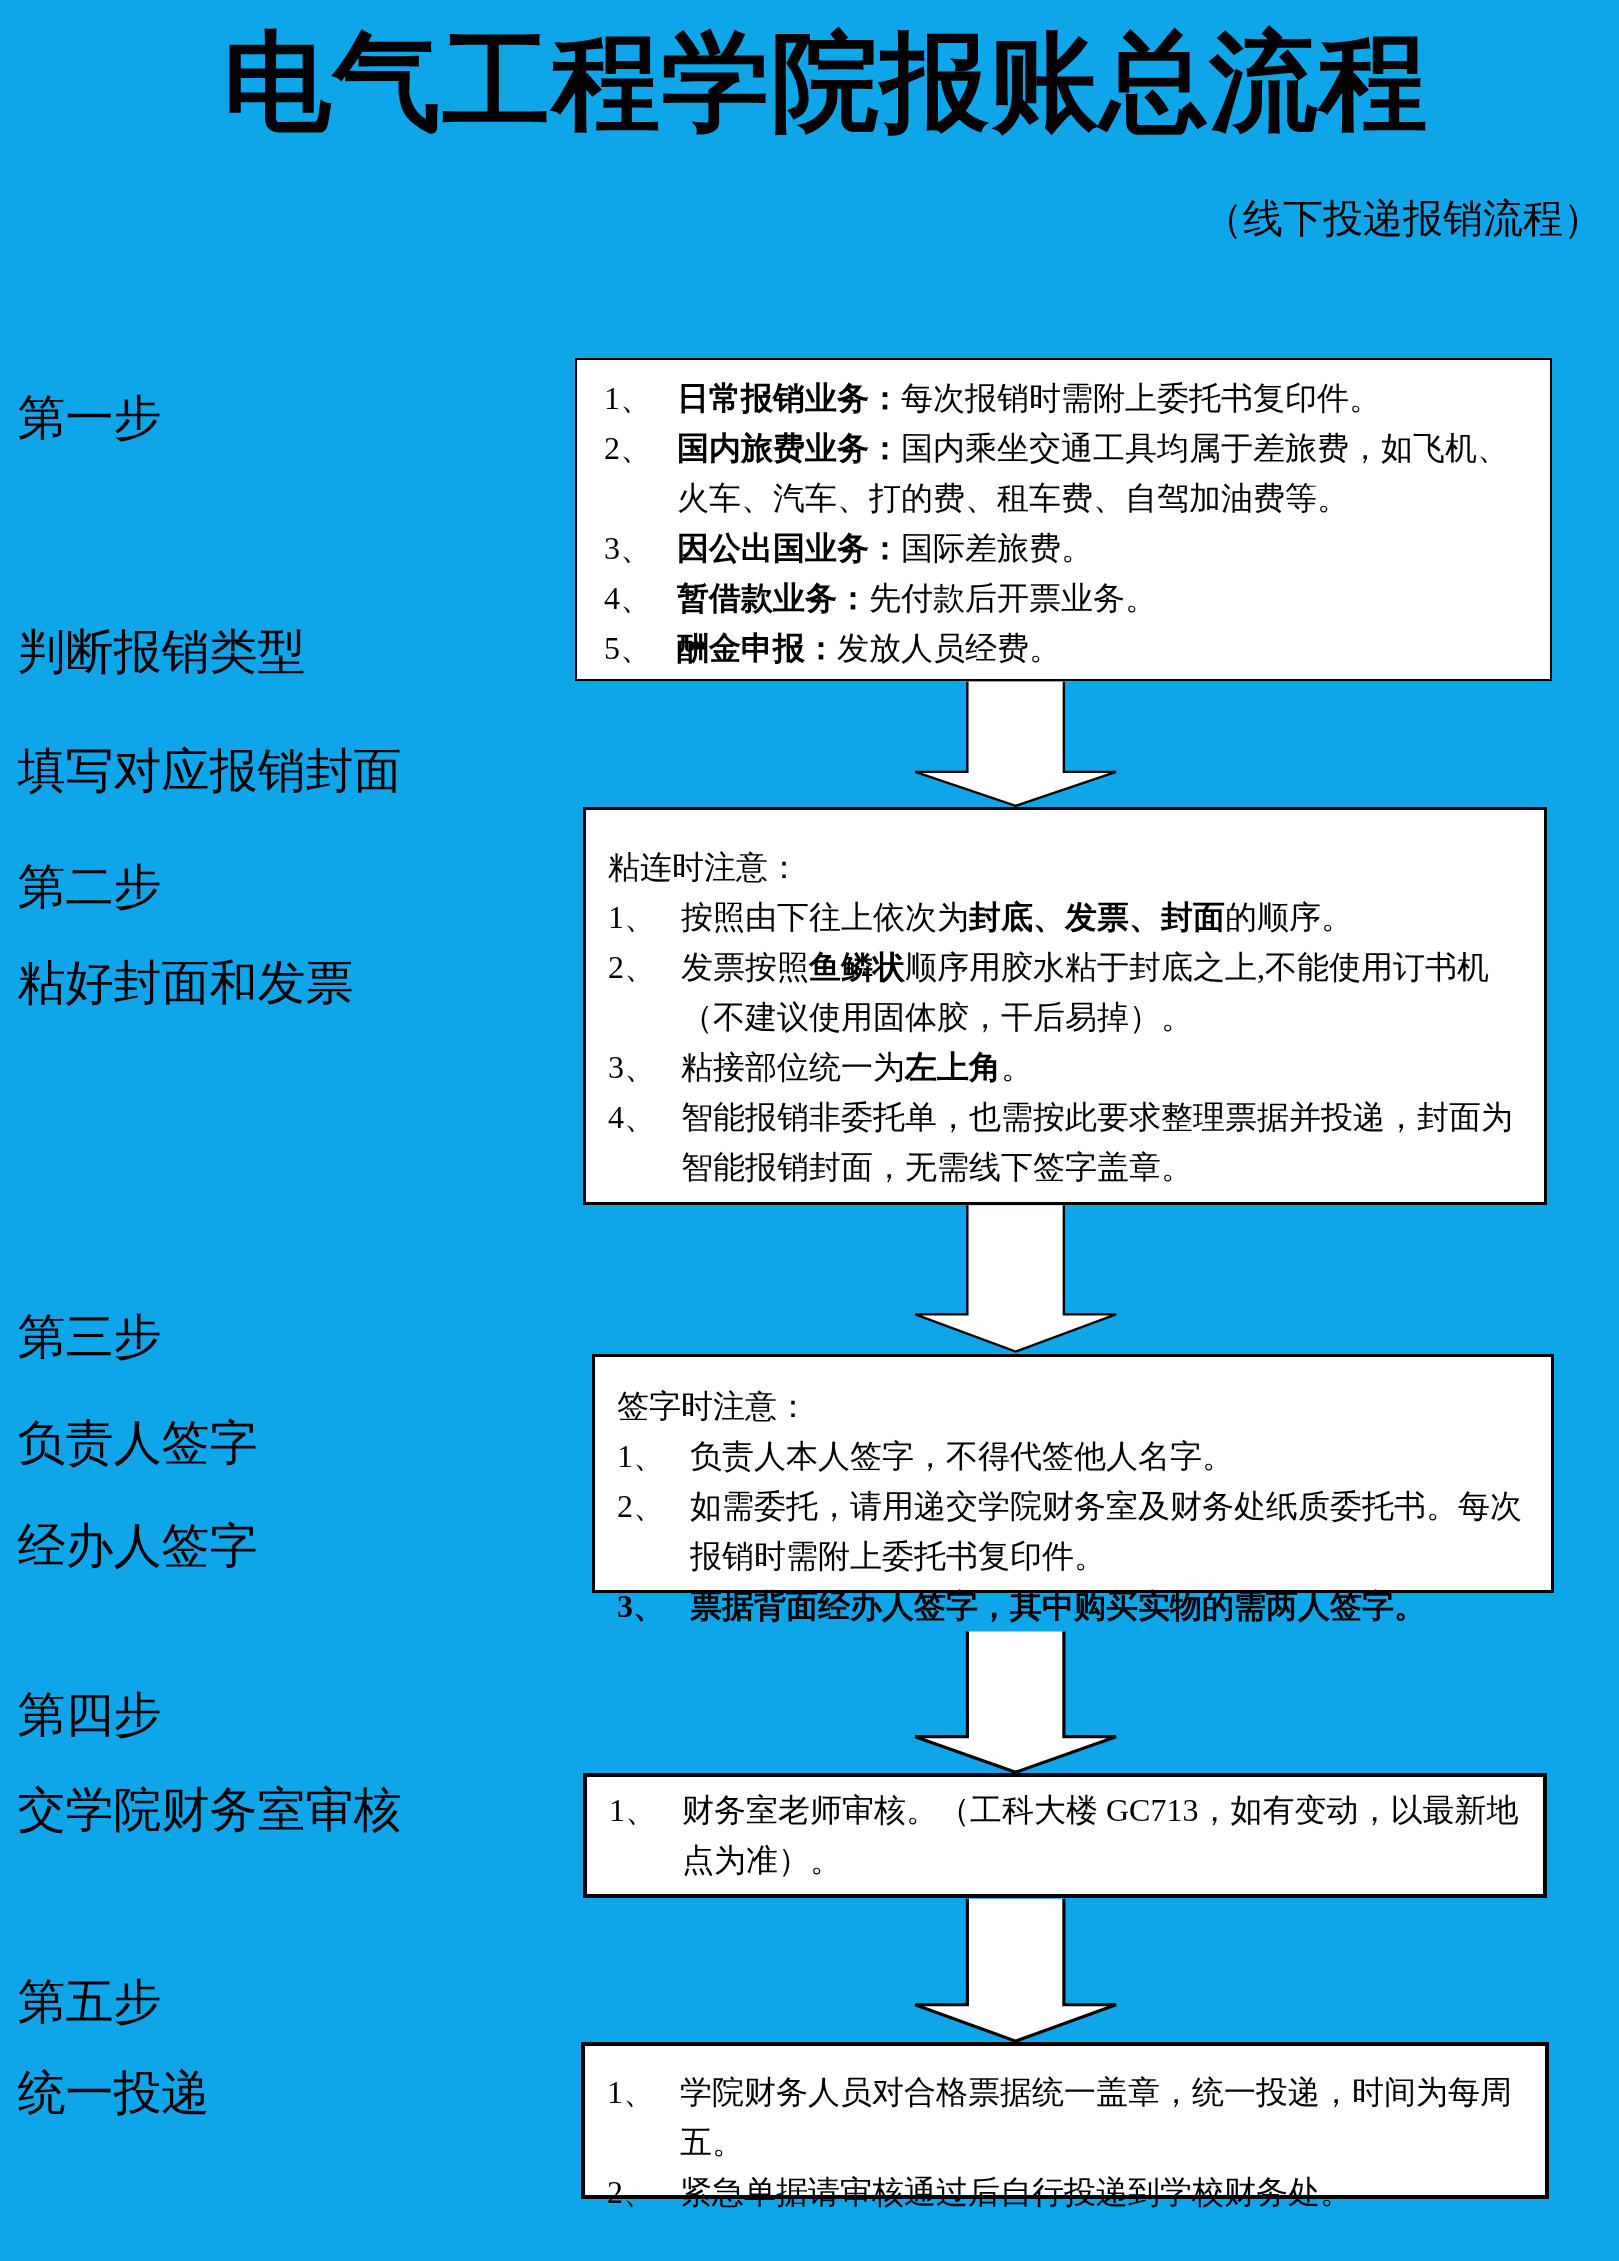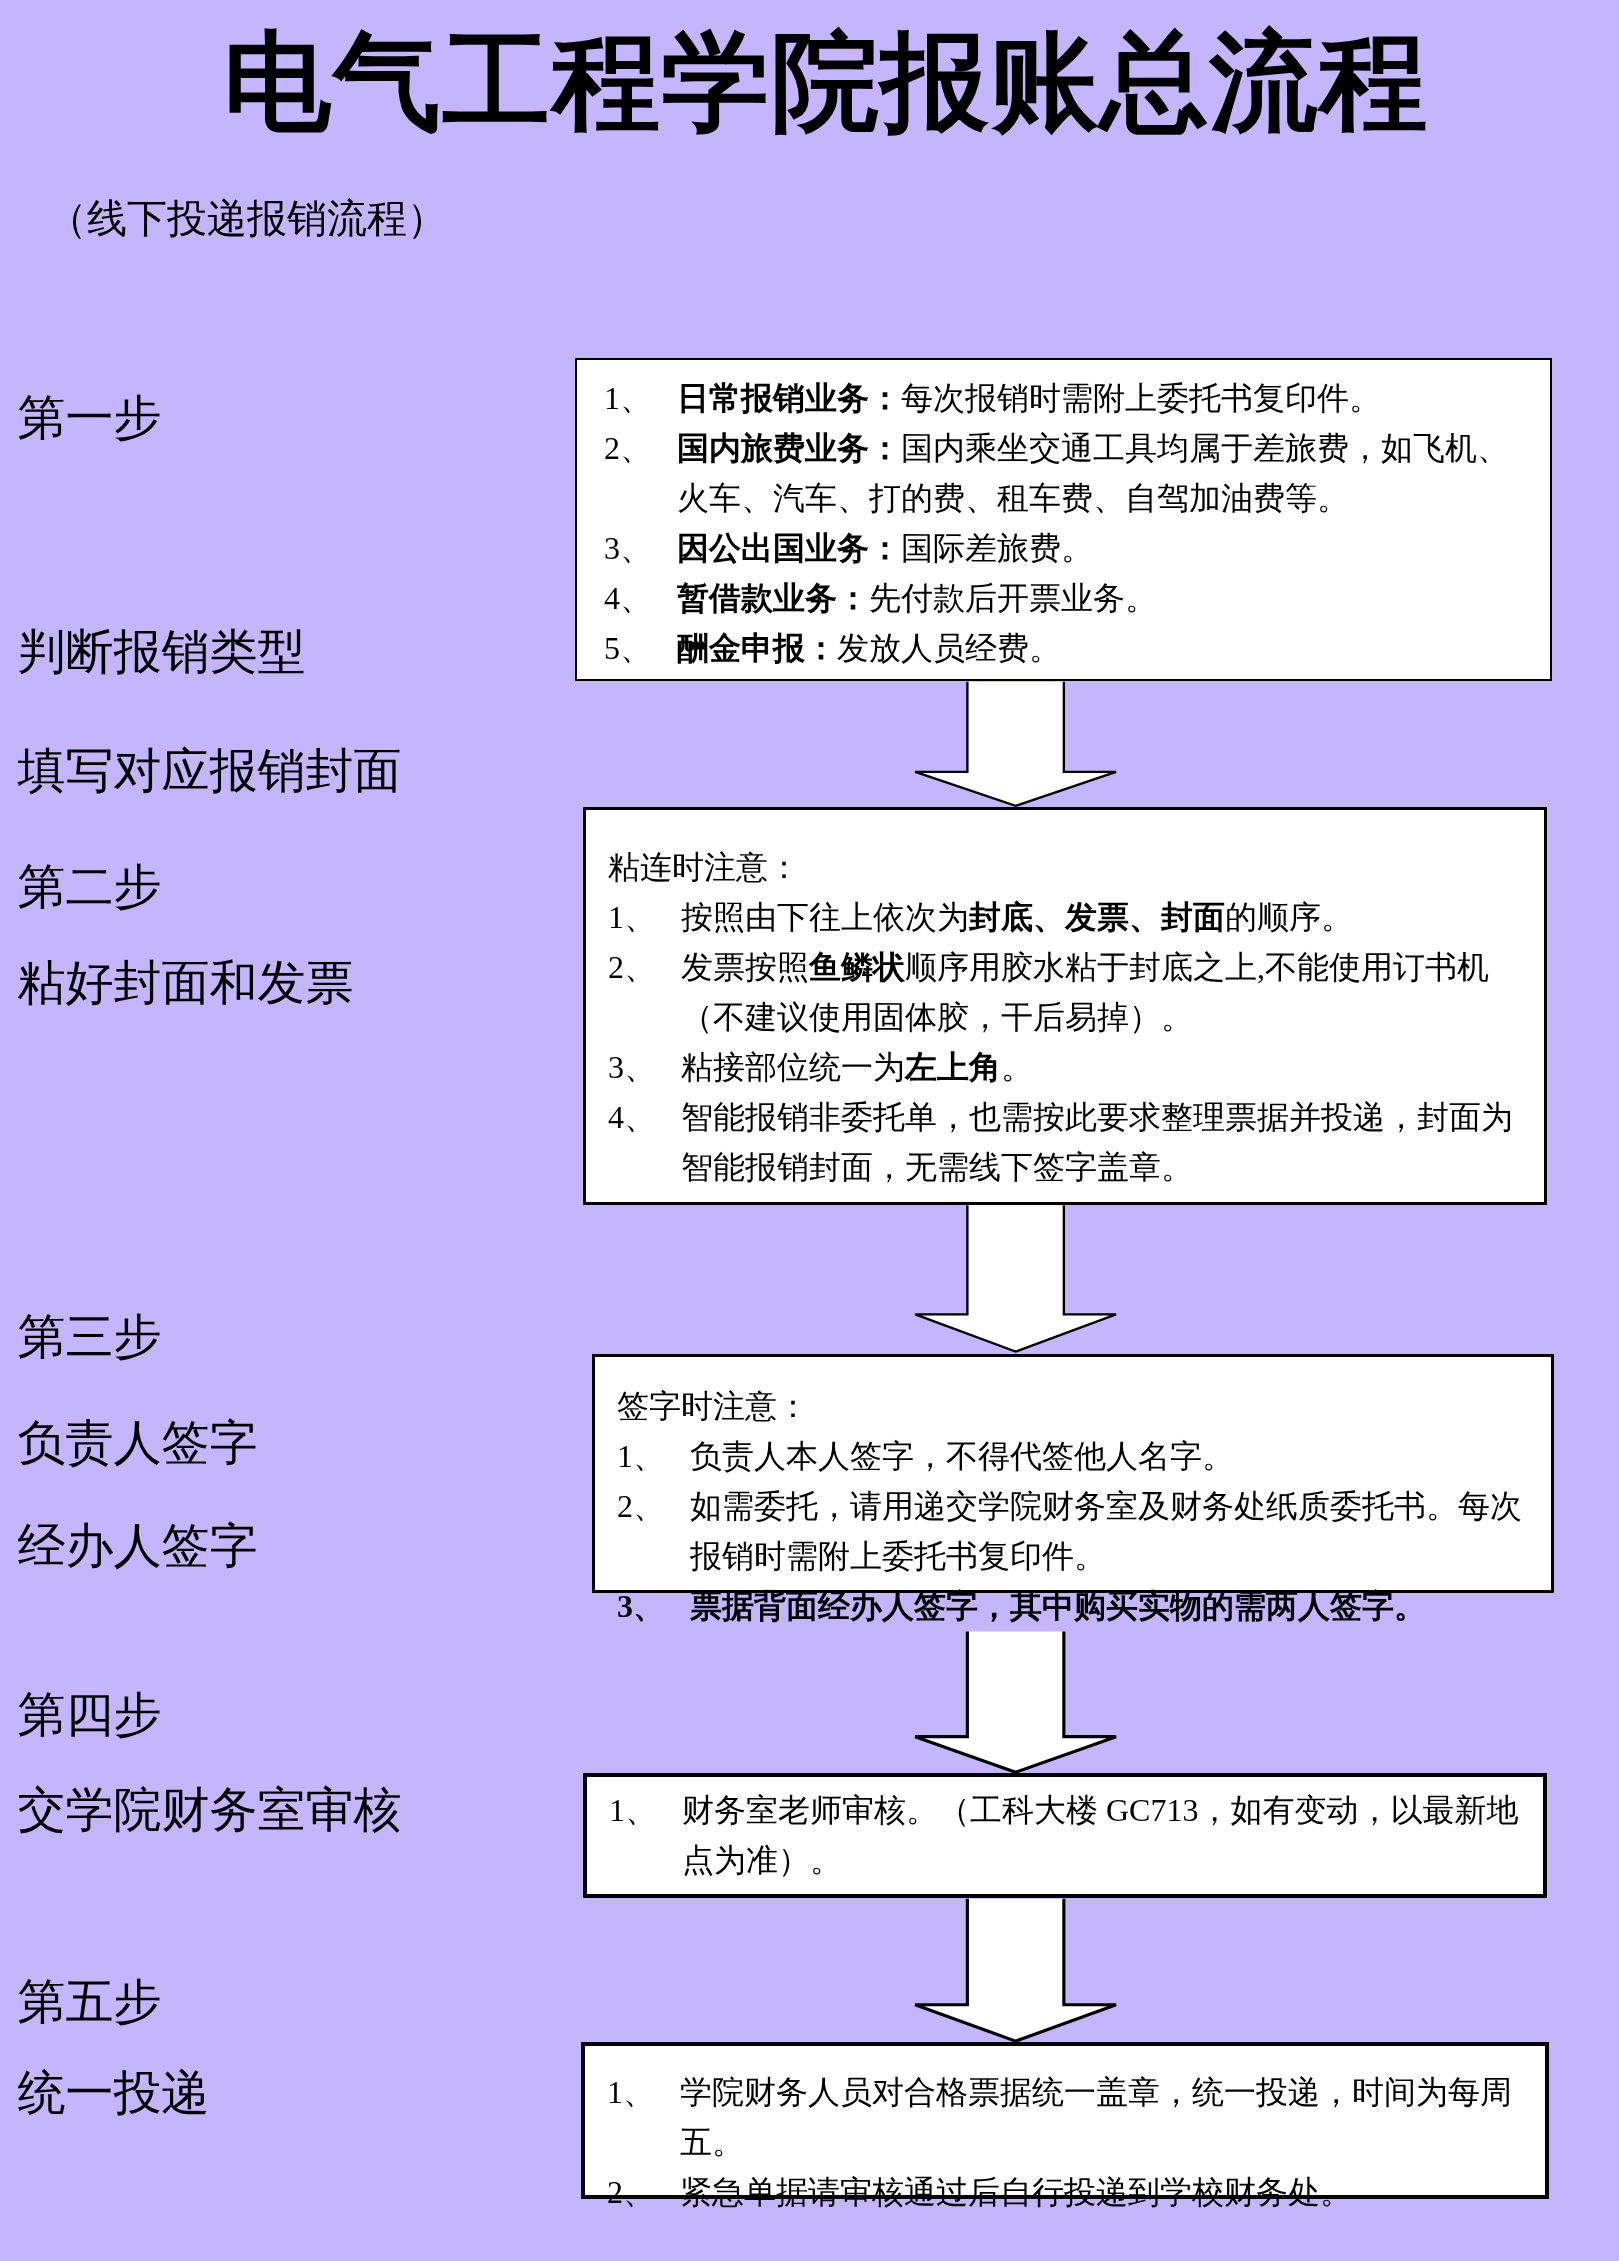--- a/index.html
+++ b/index.html
@@ -1,26 +1,26 @@
 <!DOCTYPE html>
 <html style="font-size:12.7px"><head>
 <meta charset="utf-8">
 <style>
   html,body{margin:0;padding:0;background:#fff;}
   .page{
-    position:relative;width:1620px;height:2261px;background:#c4b5fd;color:#000;
+    position:relative;width:1620px;height:2261px;background:#0ea5e9;color:#000;
     font-family:"Liberation Serif","DejaVu Serif",serif;overflow:hidden;
   }
   .title{
     position:absolute;top:20.6px;left:32px;right:0;margin:0;
     text-align:center;font-size:108px;font-weight:bold;letter-spacing:1.6px;line-height:1.15;
   }
   .subtitle{
     position:absolute;top:195px;left:47px;right:17px;
-    text-align:left;font-size:40px;line-height:1.2;
+    text-align:right;font-size:40px;line-height:1.2;
   }
   .llabel{
     position:absolute;left:17.4px;width:475px;
     font-size:48px;line-height:1.1;white-space:nowrap;
   }
   .pbox{
     position:absolute;box-sizing:border-box;background:#fff;
     border:2.4px solid #000;z-index:2;
     font-size:32px;line-height:50px;
   }

